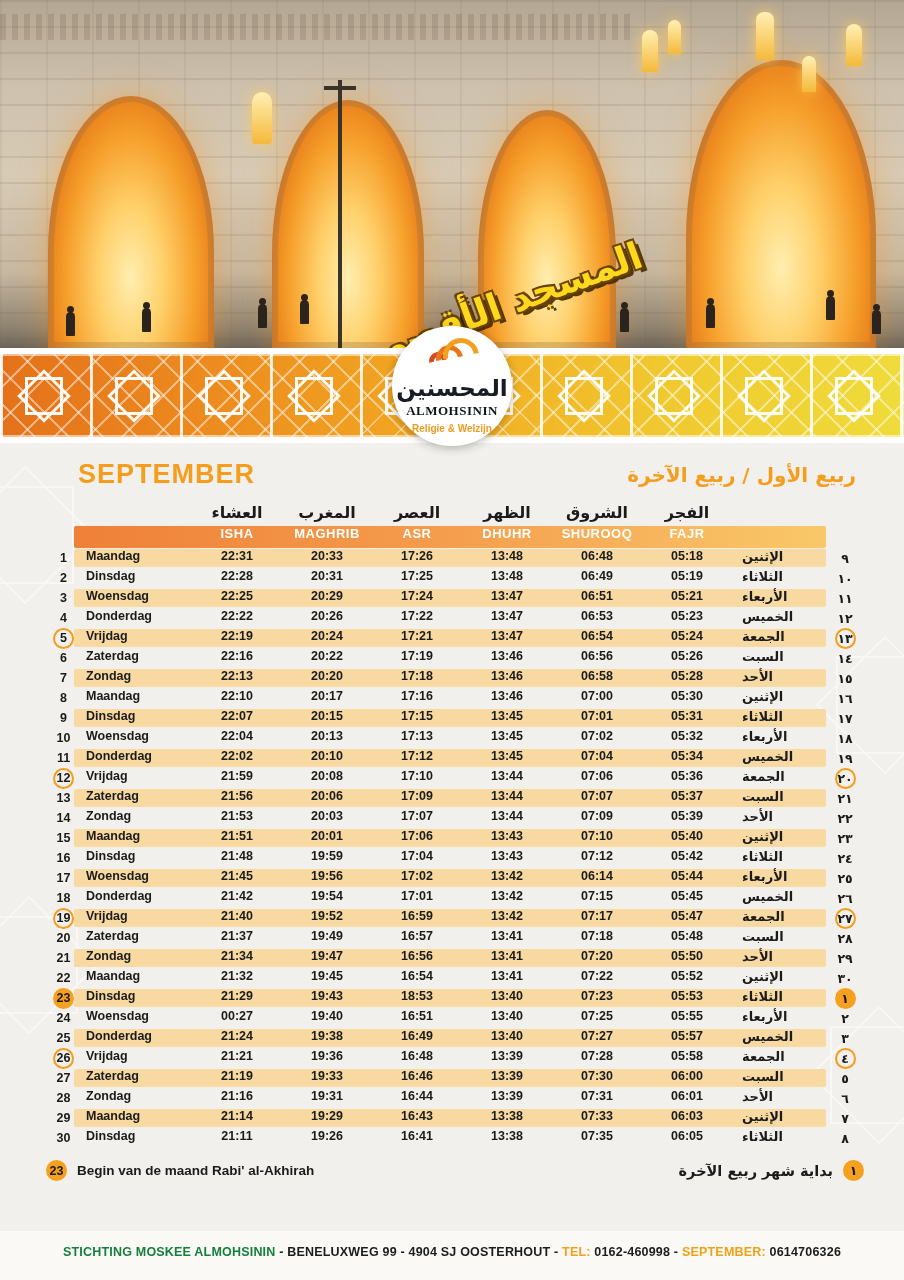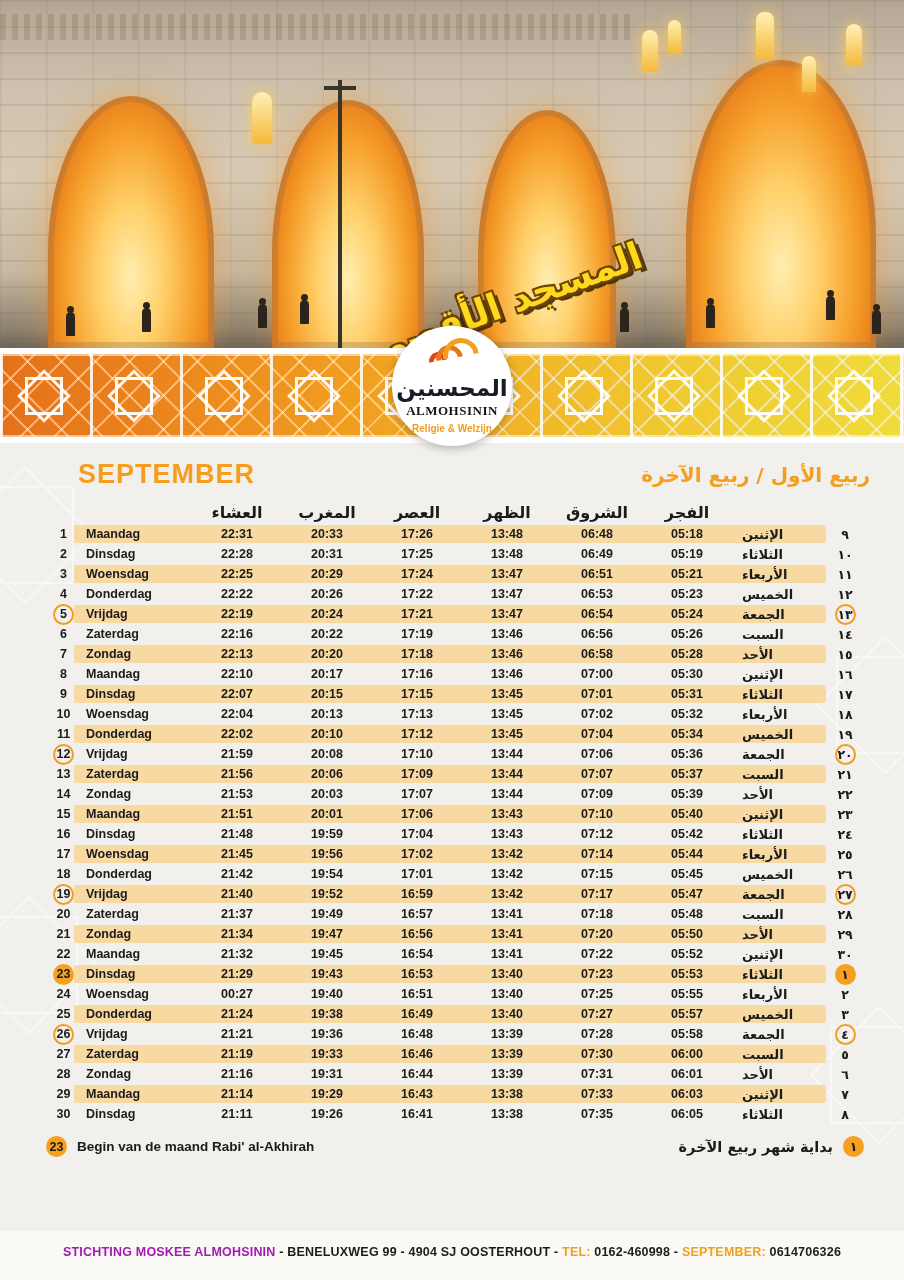--- a/index.html
+++ b/index.html
@@ -61,29 +61,29 @@
   .cres-wrap { position:relative; width:46px; height:36px; }
   .cres { position:absolute; border-radius:50%; border:5px solid transparent; }
   .cres.c1 { width:18px; height:18px; left:0;  top:14px; border-top-color:#D84A1B; border-left-color:#D84A1B; transform:rotate(35deg); }
   .cres.c2 { width:27px; height:27px; left:7px; top:7px;  border-top-color:#E8761C; border-left-color:#E8761C; transform:rotate(35deg); }
   .cres.c3 { width:36px; height:36px; left:14px; top:0;   border-top-color:#F2A01E; border-left-color:#F2A01E; transform:rotate(35deg); }
   .logo-ar { font-size:23px; font-weight:bold; color:#171c26; line-height:1.05; margin-top:2px; }
   .logo-name { font-family:"Liberation Serif", serif; font-size:13px; font-weight:bold; letter-spacing:.5px; color:#12151c; margin-top:3px; }
   .logo-sub { font-size:10px; font-weight:bold; color:#F09A1E; margin-top:4px; }
 
   
-  .title-row { display:flex; justify-content:space-between; align-items:center; padding:16px 34px 4px 78px; }
+  .title-row { display:flex; justify-content:space-between; align-items:center; padding:16px 48px 4px 78px; }
   .month { font-size:27px; font-weight:bold; color:#F59D1D; letter-spacing:1px; }
   .hijri-title { font-size:20px; font-weight:bold; color:#F59D1D; }
 
   
   .table-wrap { position:relative; padding:0 40px 0 38px; z-index:2; }
   .grid-row { display:flex; align-items:center; }
   .c-num { width:36px; display:flex; justify-content:flex-end; align-items:center; }
-  .mid { flex:1; display:flex; align-items:center; height:18px; border-radius:2px; }
+  .mid { flex:1; display:flex; height:18px; border-radius:2px; }
   .c-day { width:118px; padding-left:12px; font-size:12.5px; font-weight:bold; color:#1b1b1b; }
   .c-t { width:90px; text-align:center; font-size:12.5px; font-weight:bold; color:#1b1b1b; }
   .c-ar { flex:1; text-align:left; padding-left:10px; font-size:13px; font-weight:bold; color:#1b1b1b; direction:rtl; font-family:"DejaVu Sans",sans-serif; }
   .c-hijri { width:38px; display:flex; justify-content:center; align-items:center; font-size:12px; font-weight:bold; color:#1b1b1b; font-family:"DejaVu Sans",sans-serif; }
   .ar-headers { height:24px; margin-top:6px; }
   .ar-headers .c-t { font-size:16px; font-family:"DejaVu Sans",sans-serif; }
   .strip-row { height:22px; margin-top:2px; }
   .strip-row .mid { height:22px; background:linear-gradient(90deg,#EF8038 0%,#F49A4A 45%,#F9C869 100%); border-radius:2px; }
   .strip-row .c-t { color:#fff; font-size:13px; letter-spacing:.5px; }
   .row { height:20px; }
@@ -95,21 +95,21 @@
 
   
   .footnote { display:flex; justify-content:space-between; align-items:center; padding:12px 40px 0 46px; }
   .fn-left, .fn-right { display:flex; align-items:center; gap:10px; }
   .fn-text { font-size:13.5px; font-weight:bold; color:#1b1b1b; }
   .fn-right .fn-text { font-size:14.5px; }
 
   
   .footer { position:absolute; left:0; right:0; bottom:0; padding:10px 0 16px; text-align:center; background:#FAF9F6; }
   .footer-line { font-size:12.5px; font-weight:bold; line-height:1.85; letter-spacing:.2px; }
-  .seg-red { color:#a21caf; } .seg-orange { color:#F0A11C; } .seg-dark { color:#1c1c1c; }
+  .seg-red { color:#15803d; } .seg-orange { color:#F0A11C; } .seg-dark { color:#1c1c1c; }
 
   
   .bg-star { position:absolute; width:130px; height:130px; opacity:.55; z-index:0; }
   .bg-star i { position:absolute; inset:16px; border:2px solid rgba(255,255,255,.9); display:block; }
   .bg-star i:last-child { transform:rotate(45deg); }
 </style>
 </head>
 <body>
 
 <div class="page">
@@ -212,20 +212,34 @@
         <span class="c-t">المغرب</span>
         <span class="c-t">العصر</span>
         <span class="c-t">الظهر</span>
         <span class="c-t">الشروق</span>
         <span class="c-t">الفجر</span>
         <span class="c-ar"></span>
       </div>
       <span class="c-hijri"></span>
     </div>
 
+    <div class="grid-row strip-row">
+      <span class="c-num"></span>
+      <div class="mid">
+        <span class="c-day"></span>
+        <span class="c-t">ISHA</span>
+        <span class="c-t">MAGHRIB</span>
+        <span class="c-t">ASR</span>
+        <span class="c-t">DHUHR</span>
+        <span class="c-t">SHUROOQ</span>
+        <span class="c-t">FAJR</span>
+        <span class="c-ar"></span>
+      </div>
+      <span class="c-hijri"></span>
+    </div>
 
     <div id="rows">
         <div class="grid-row row odd">
       <span class="c-num">
             <i class="badge" style="font-style:normal">1</i>
           </span>
       <div class="mid">
         <span class="c-day">Maandag</span>
         <span class="c-t">22:31</span>
         <span class="c-t">20:33</span>
@@ -512,21 +526,21 @@
         <div class="grid-row row odd">
       <span class="c-num">
             <i class="badge" style="font-style:normal">17</i>
           </span>
       <div class="mid">
         <span class="c-day">Woensdag</span>
         <span class="c-t">21:45</span>
         <span class="c-t">19:56</span>
         <span class="c-t">17:02</span>
         <span class="c-t">13:42</span>
-        <span class="c-t">07:14</span>
+        <span class="c-t">06:14</span>
         <span class="c-t">05:44</span>
         <span class="c-ar">الأربعاء</span>
       </div>
       <span class="c-hijri">
             <i class="badge ar-text" style="font-style:normal">٢٥</i>
           </span>
     </div>
         <div class="grid-row row">
       <span class="c-num">
             <i class="badge" style="font-style:normal">18</i>
@@ -618,21 +632,21 @@
           </span>
     </div>
         <div class="grid-row row odd">
       <span class="c-num">
             <i class="badge filled" style="font-style:normal">23</i>
           </span>
       <div class="mid">
         <span class="c-day">Dinsdag</span>
         <span class="c-t">21:29</span>
         <span class="c-t">19:43</span>
-        <span class="c-t">16:53</span>
+        <span class="c-t">18:53</span>
         <span class="c-t">13:40</span>
         <span class="c-t">07:23</span>
         <span class="c-t">05:53</span>
         <span class="c-ar">الثلاثاء</span>
       </div>
       <span class="c-hijri">
             <i class="badge filled ar-text" style="font-style:normal">١</i>
           </span>
     </div>
         <div class="grid-row row">

